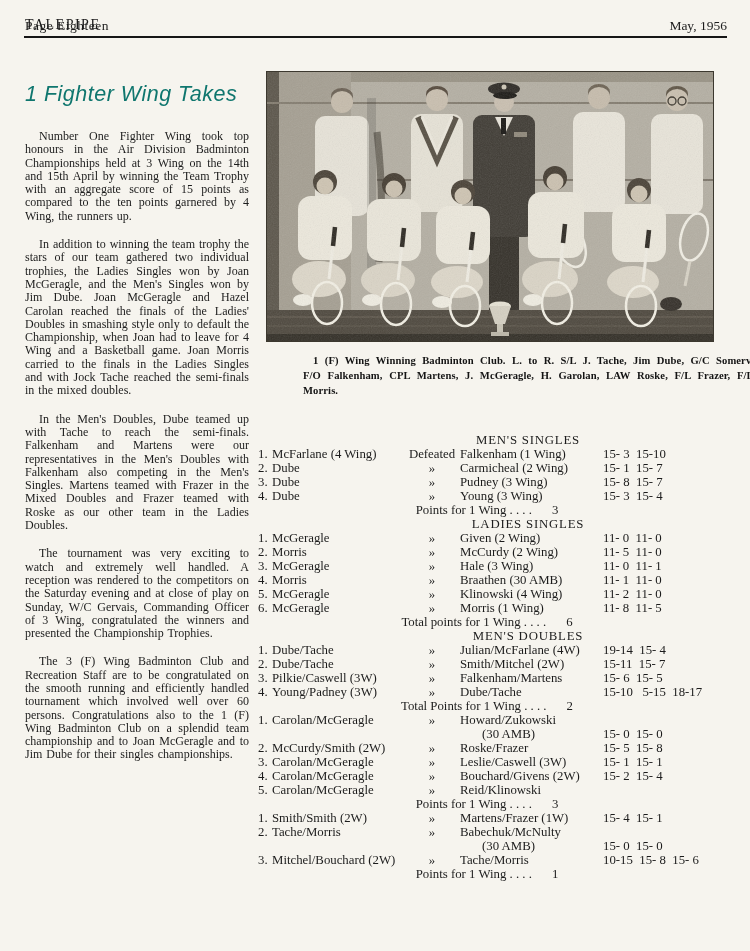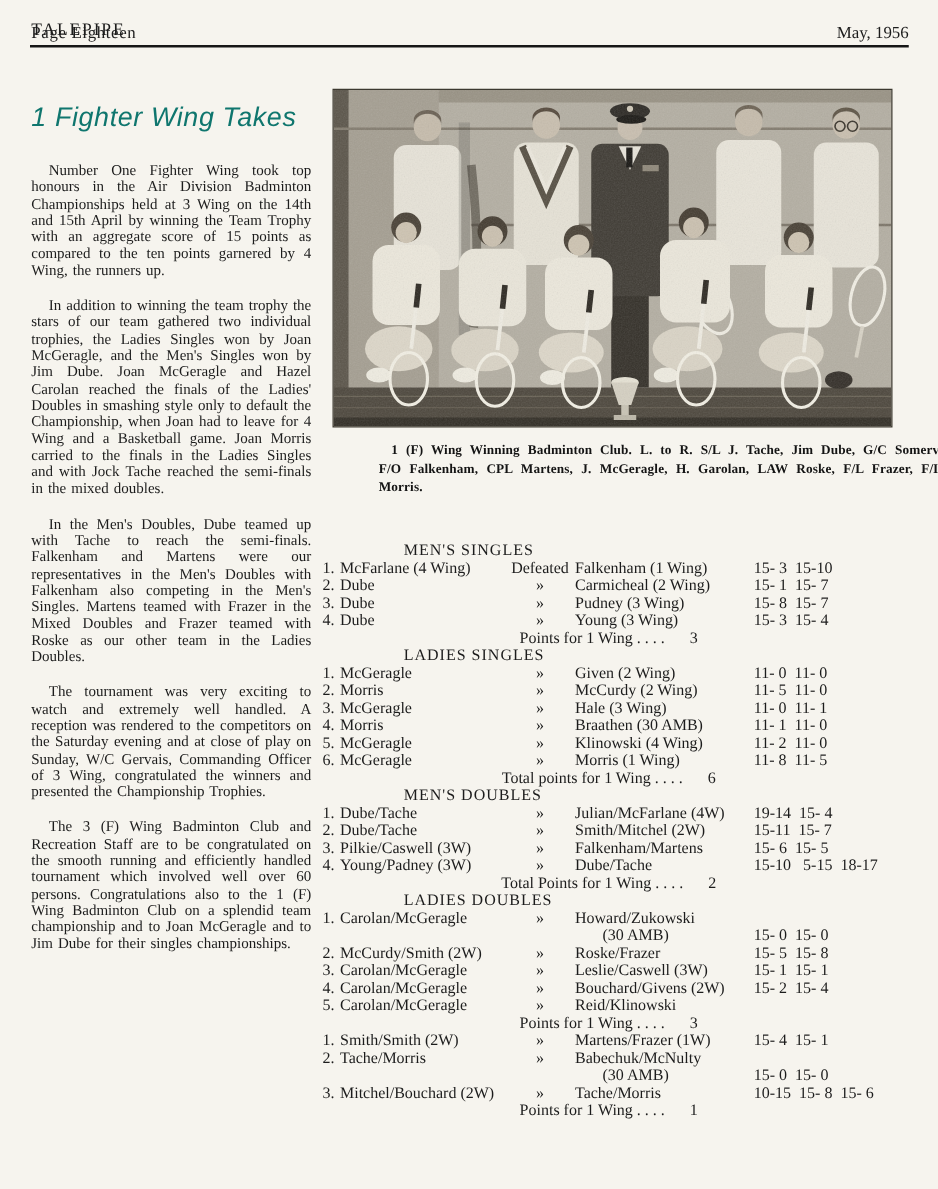--- a/index.html
+++ b/index.html
@@ -30,21 +30,21 @@
 
   
   .caption { position:absolute; left:267px; top:353px; width:465px;
     font-family:Liberation Serif, serif; font-weight:bold; font-size:10.6px;
     line-height:15px; text-align:justify; text-indent:10px; word-spacing:2.5px;
     letter-spacing:0.1px; color:#141414;margin-left:36px; }
 
   
   .results { position:absolute; left:257px; top:433px; width:476px;
     font-size:12.8px; line-height:14px; }
-  .sec-title { height:14px; padding-left:66px; letter-spacing:0.8px; }
+  .sec-title { height:14px; padding-left:66px; letter-spacing:0.8px;text-align:center; }
   .rline { position:relative; height:14px; }
   .rline span { position:absolute; top:0; white-space:nowrap; }
   .c-num    { left:1px; }
   .c-winner { left:15px; }
   .c-mid    { left:138px; width:74px; text-align:center; }
   .c-loser  { left:203px; }
   .c-score  { left:346px; white-space:pre !important; }
   .c-loser2 { left:225px; }
   .sec-footer { position:relative; height:14px; text-align:center; padding-right:16px; }
   .sec-footer .pts-val { display:inline-block; margin-left:20px; }
@@ -378,21 +378,20 @@
     </div>
 
   </div>
 </div>
     <div class="sec-footer">
       <span class="pts-label">Total Points for 1 Wing . . . .</span><span class="pts-val">2</span>
     </div>
   </div>
 
   <div class="section">
-    <div class="sec-title">LADIES DOUBLES</div>
     <div class="sec-rows">
   <div class="row">
     <div class="rline">
       <span class="c-num">1.</span>
       <span class="c-winner">Carolan/McGeragle</span>
       <span class="c-mid">»</span>
       <span class="c-loser">Howard/Zukowski</span>
       <span class="c-score"></span>
     </div>
     <div class="rline">

